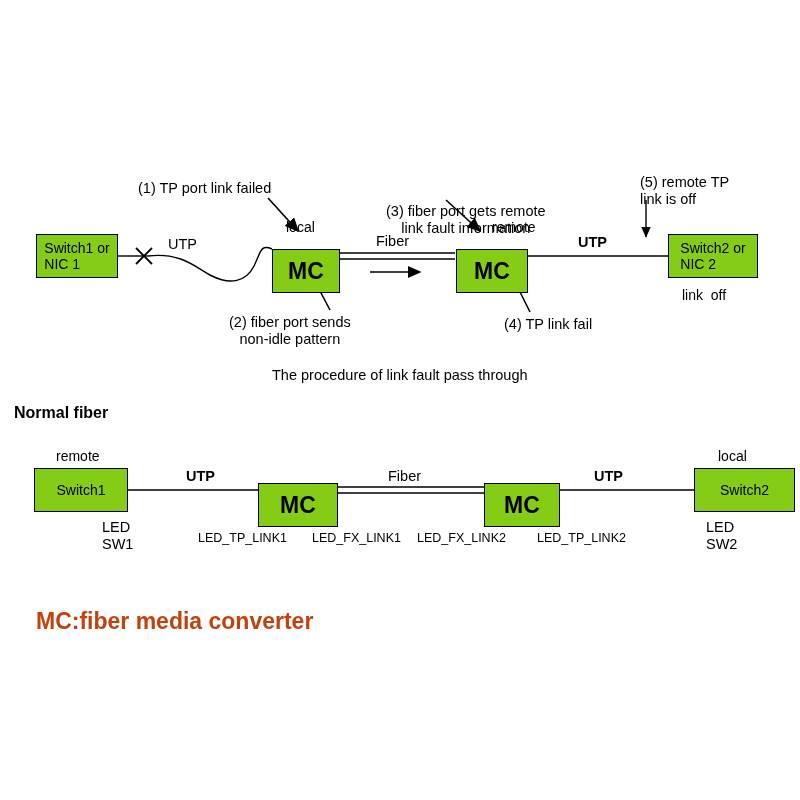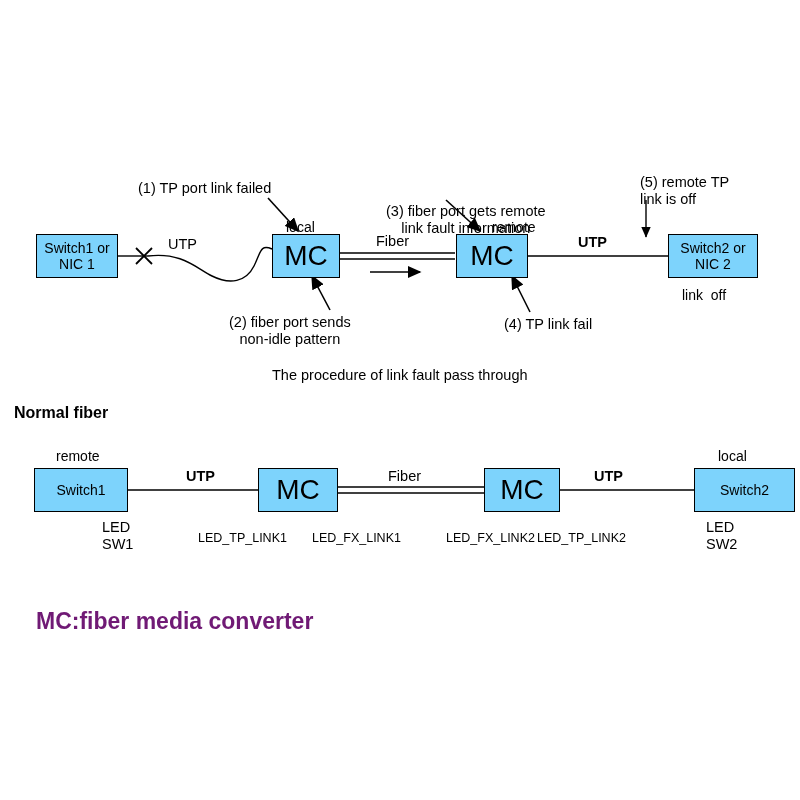--- a/index.html
+++ b/index.html
@@ -24,43 +24,44 @@
   .lbl {
     position: absolute;
     font-family: "Liberation Sans", sans-serif;
     color: #000;
     white-space: pre;
     line-height: 1.15;
   }
   .box {
     position: absolute;
     border: 1.6px solid #000;
-    background: #7dd3fc;
+    background: #84cc16;
     box-sizing: border-box;
     display: flex;
     align-items: center;
     justify-content: center;
-    text-align: center;
+    text-align: left;
     line-height: 1.15;
     font-family: "Liberation Sans", sans-serif;
   }
   .mc-box {
-    font-weight: normal;
-    font-size: 28px;
+    font-weight: bold;
+    font-size: 23px;
+    margin-top: 15px;
   }
   .node-box {
     font-size: 14px;
   }
   .cap {
     font-size: 14.5px;
   }
   .cap-center { text-align: center; }
   .bold { font-weight: bold; }
   .red {
-    color: #701a75;
+    color: #c2410c;
     font-weight: bold;
     font-size: 23px;
   }
   .title-normal {
     font-weight: bold;
     font-size: 16px;
   }
   .small-lbl { font-size: 14px; }
   .tiny-lbl { font-size: 12.5px; }
 </style>
@@ -179,16 +180,16 @@
 <div class="lbl cap" style="left:388px; top:468px;">Fiber</div>
 <div class="lbl cap bold" style="left:594px; top:468px;">UTP</div>
 
 <div class="lbl cap" style="left:102px; top:519px; white-space:pre-line;">LED
 SW1</div>
 <div class="lbl cap" style="left:706px; top:519px; white-space:pre-line;">LED
 SW2</div>
 
 <div class="lbl tiny-lbl" style="left:198px; top:531px;">LED_TP_LINK1</div>
 <div class="lbl tiny-lbl" style="left:312px; top:531px;">LED_FX_LINK1</div>
-<div class="lbl tiny-lbl" style="left:446px; top:531px;">LED_FX_LINK2</div>
+<div class="lbl tiny-lbl" style="left:417px; top:531px;">LED_FX_LINK2</div>
 <div class="lbl tiny-lbl" style="left:537px; top:531px;">LED_TP_LINK2</div>
 
 <div class="lbl red" style="left:36px; top:608px;">MC:fiber media converter</div>
 
 </body></html>

